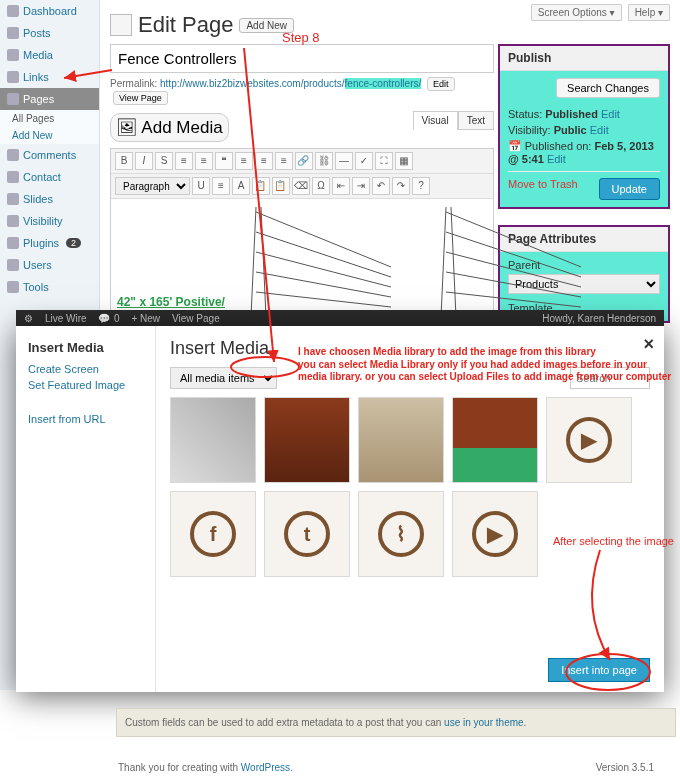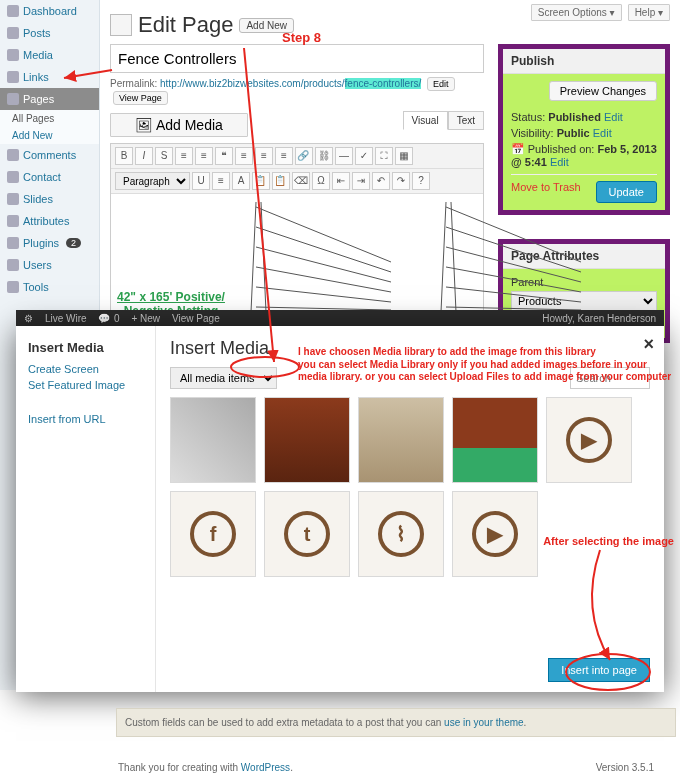--- a/index.html
+++ b/index.html
@@ -13,32 +13,32 @@
 .side-sub.link{color:#21759b}
 .ico{width:12px;height:12px;display:inline-block;background:#aab;border-radius:2px}
 .badge{background:#444;color:#fff;border-radius:8px;padding:0 5px;font-size:9px;margin-left:3px}
 
 .main{flex:1;padding:8px 10px;background:#fff;position:relative}
 .topopts{position:absolute;top:4px;right:10px}
 .topopts button{font-size:10px;background:#f6f6f6;border:1px solid #ccc;border-radius:1px;padding:2px 6px;color:#666;margin-left:3px;cursor:pointer}
 h1.title{font-size:22px;font-weight:normal;margin:4px 0 6px;display:flex;align-items:center;gap:6px}
 .title .doc-ico{width:22px;height:22px;border:1px solid #bbb;background:#f5f5f5;display:inline-block}
 .addnew-btn{font-size:10px;background:#f6f6f6;border:1px solid #bbb;border-radius:3px;padding:1px 6px;color:#444;cursor:pointer}
-.columns{display:flex;gap:14px}
+.columns{display:flex;gap:4px}
 .col-l{flex:1}
 .col-r{width:172px}
-.panel{border:5px solid #701a75;margin-bottom:24px;background:#bef264}
+.panel{border:2px solid #701a75;margin-bottom:16px;background:#5eead4}
 .panel h3{background:#f1f1f1;border-bottom:1px solid #dfdfdf;padding:5px 8px;font-size:12px;font-weight:bold}
 .panel .body{padding:7px 8px;font-size:11px}
 .titlefld{width:100%;border:1px solid #ccc;padding:5px 7px;font-size:15px}
 .permalink{font-size:10px;color:#666;margin:4px 0 8px}
 .permalink a{color:#21759b}
 .permalink .hl{background:#5eead4}
 .permalink button{font-size:9px;margin-left:3px;border:1px solid #ccc;background:#f6f6f6;border-radius:3px;padding:1px 5px;cursor:pointer}
-.addmedia{border:1px solid #ccc;background:#f6f6f6;border-radius:1px;padding:3px 24px;font-size:14px;cursor:pointer}
+.addmedia{border:1px solid #ccc;background:#f6f6f6;border-radius:10px;padding:3px 5px;font-size:17px;cursor:pointer}
 .tabs-vt{float:right;margin-top:-2px}
 .tabs-vt span{display:inline-block;padding:3px 8px;border:1px solid #ccc;font-size:10px;background:#f6f6f6;cursor:pointer}
 .tabs-vt .act{background:#fff;border-bottom:1px solid #fff}
 .editor{border:1px solid #ccc;margin-top:6px}
 .toolbar{background:#f3f3f3;border-bottom:1px solid #ddd;padding:3px 4px;display:flex;flex-wrap:wrap;gap:2px}
 .tbtn{width:18px;height:18px;border:1px solid #ccc;background:#fbfbfb;font-size:10px;line-height:16px;text-align:center;color:#555}
 .tsel{font-size:10px;border:1px solid #ccc;padding:1px 3px;height:18px}
 .canvas{height:130px;background:#fff;position:relative;padding:6px}
 .fence{position:absolute;top:8px;width:160px;height:110px}
 .fence.f1{left:120px}
@@ -70,21 +70,21 @@
 .filterrow input{width:80px}
 .grid{display:flex;flex-wrap:wrap;gap:8px;max-height:215px;overflow:hidden}
 .thumb{width:86px;height:86px;border:1px solid #d9d9d9;background:#f6f3ee;display:flex;align-items:center;justify-content:center}
 .insertbtn{position:absolute;right:14px;bottom:10px;background:#2ea2cc;color:#fff;border:1px solid #0074a2;padding:5px 12px;font-size:11px;cursor:pointer}
 
 .strip{background:#ece9de;border:1px solid #d8d4c5;margin:10px;padding:8px;font-size:10px;color:#666}
 .strip a{color:#21759b}
 .footer{padding:8px 12px;font-size:10px;color:#666;display:flex;justify-content:space-between}
 .footer a{color:#21759b}
 
-.ann{position:absolute;color:#e5261f;font-weight:bold;pointer-events:none}
+.ann{position:absolute;color:#e5261f;font-weight:normal;pointer-events:none}
 .small{font-size:10px;font-weight:bold}
 svg.fence-svg line{stroke:#555;stroke-width:1}
 .circ-ico{width:46px;height:46px;border:4px solid #7a5230;border-radius:50%;display:flex;align-items:center;justify-content:center;color:#7a5230;font-size:20px;font-weight:bold}
 </style>
 </head>
 <body>
 
 <div class="wrap">
   <div class="sidebar">
     <div class="side-item">
@@ -116,21 +116,21 @@
     <div class="side-item">
         <span class="ico"></span>
         <span>Contact</span>
       </div>
     <div class="side-item">
         <span class="ico"></span>
         <span>Slides</span>
       </div>
     <div class="side-item">
         <span class="ico"></span>
-        <span>Attributes</span>
+        <span>Visibility</span>
       </div>
     <div class="side-item">
         <span class="ico"></span>
         <span>Plugins</span>
         <span class="badge">2</span>
       </div>
     <div class="side-item">
         <span class="ico"></span>
         <span>Users</span>
       </div>
@@ -221,21 +221,21 @@
             <div class="caption">42" x 165' Positive/
 Negative Netting</div>
           </div>
         </div>
       </div>
 
       <div class="col-r">
         <div class="panel">
           <h3>Publish</h3>
           <div class="body">
-            <button class="prevbtn">Preview Changes</button>
+            <button class="prevbtn">Search Changes</button>
             <div style="clear:both;height:6px"></div>
             <div class="pub-row"><span>Status:</span> <b>Published</b> <a>Edit</a></div>
             <div class="pub-row"><span>Visibility:</span> <b>Public</b> <a>Edit</a></div>
             <div class="pub-row">📅 <span>Published on:</span> <b>Feb 5, 2013 @ 5:41</b> <a>Edit</a></div>
             <div style="border-top:1px solid #eee;margin-top:6px;padding-top:6px">
               <a class="trash">Move to Trash</a>
               <button class="updatebtn">Update</button>
               <div style="clear:both"></div>
             </div>
           </div>

